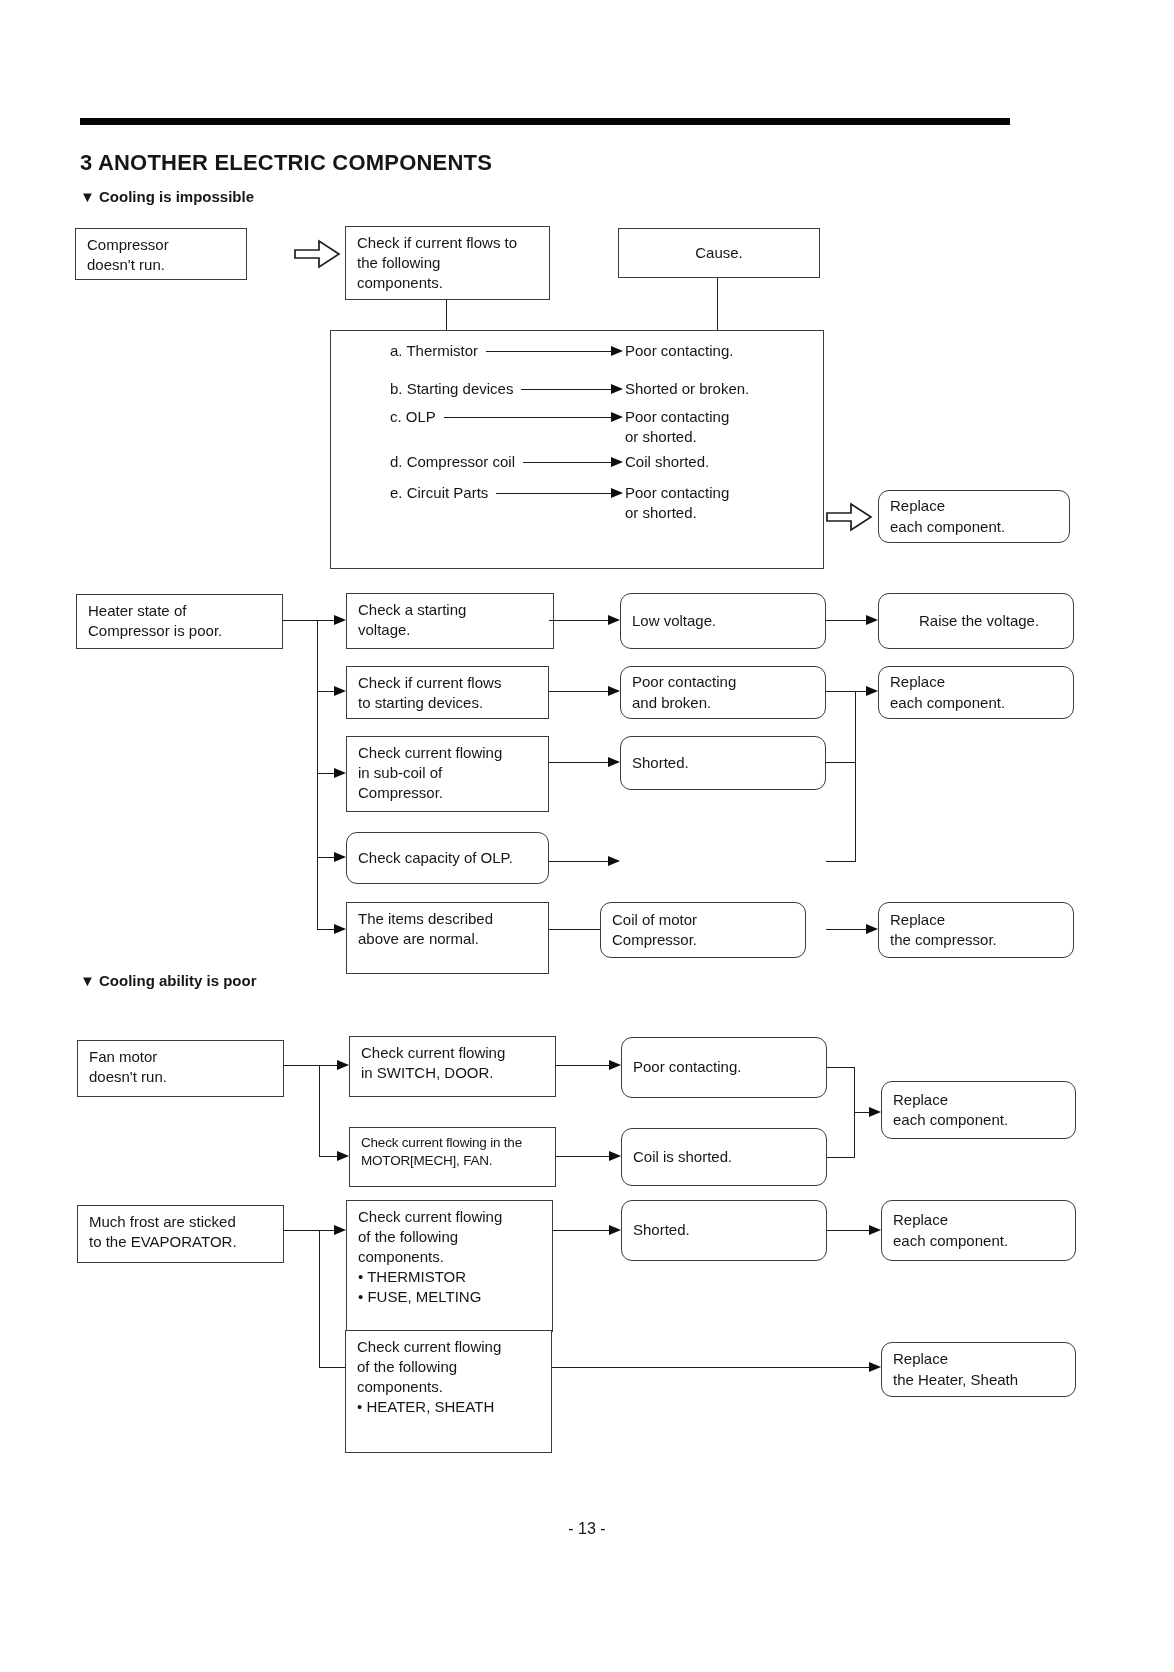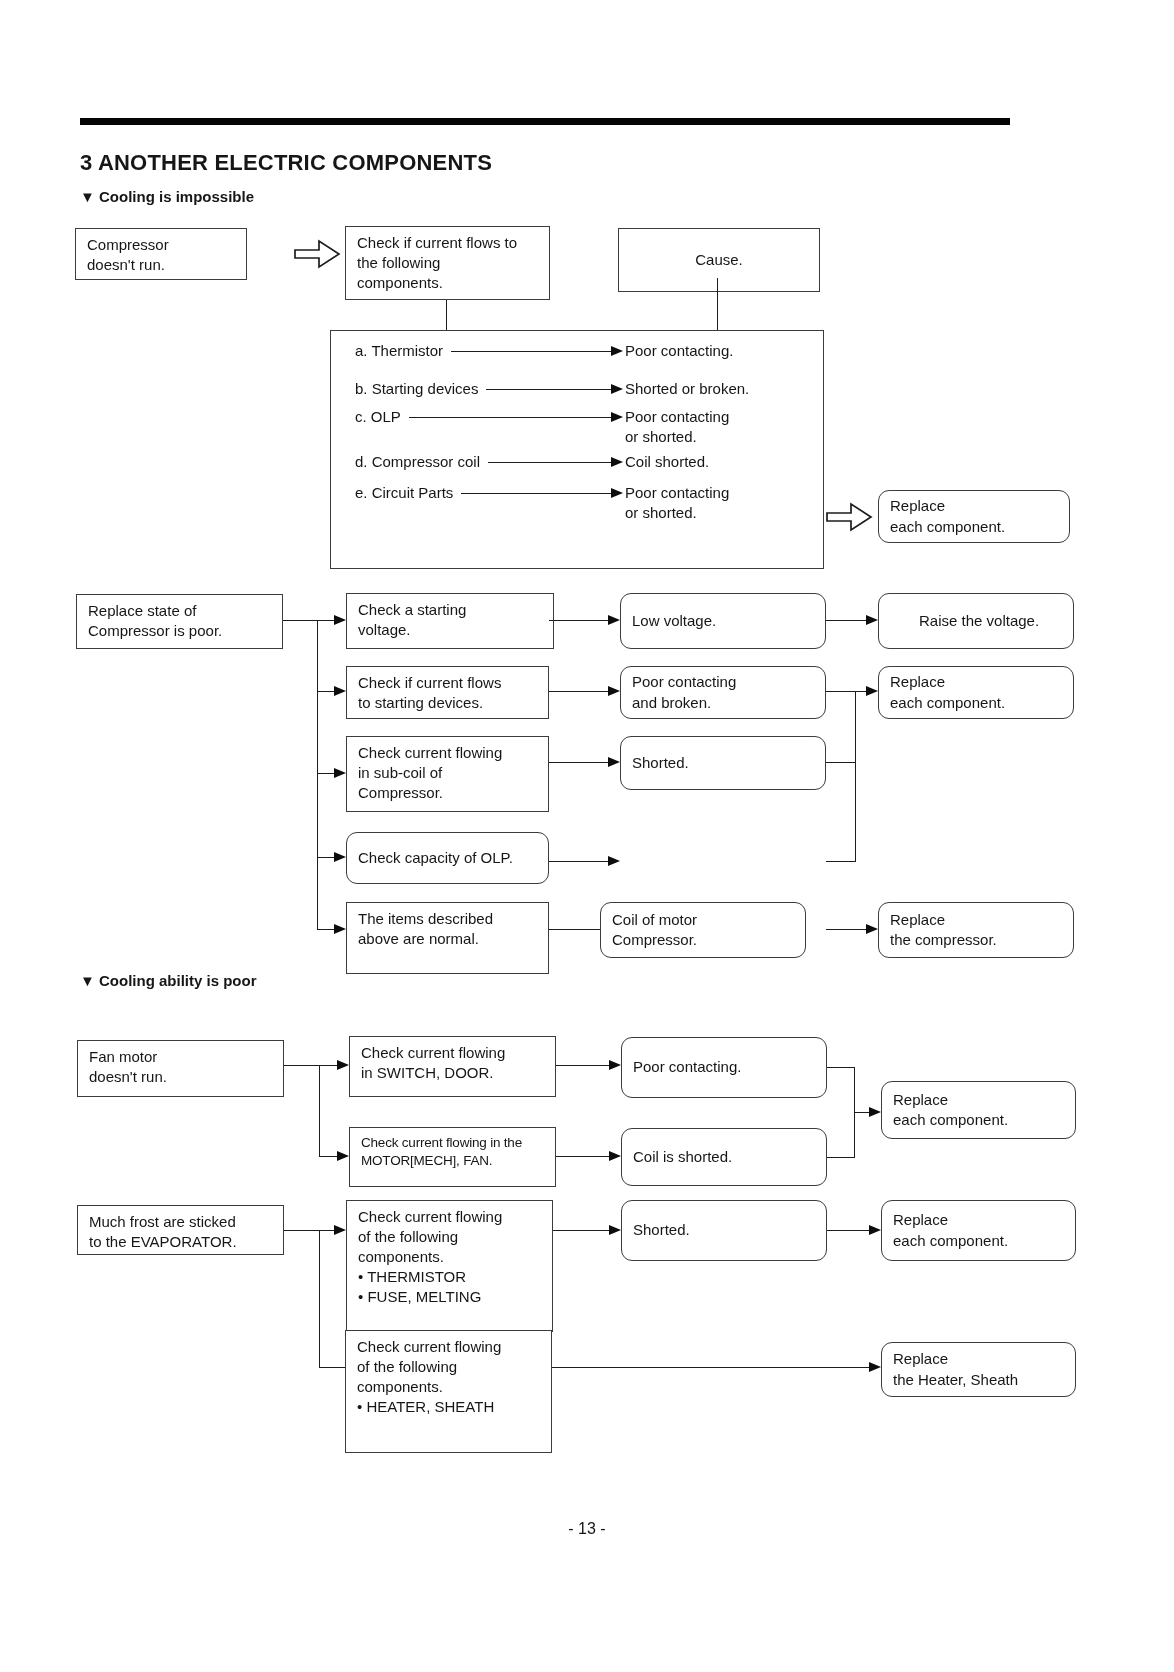--- a/index.html
+++ b/index.html
@@ -13,25 +13,25 @@
   .hl{position:absolute;height:0;border-top:1.7px solid #1d1d1d;}
   .vl{position:absolute;width:0;border-left:1.7px solid #1d1d1d;}
   .tri{position:absolute;width:0;height:0;border-style:solid;
        border-width:5.5px 0 5.5px 12px;border-color:transparent transparent transparent #0d0d0d;}
   .bar{position:absolute;left:80px;top:118px;width:930px;height:7px;background:#050505;}
   .title{position:absolute;left:80px;top:150px;font-size:22px;font-weight:bold;letter-spacing:.2px;}
   .shead{position:absolute;font-size:15px;font-weight:bold;}
   
   .a1{left:75px;top:228px;width:172px;height:52px;}
   .b1{left:345px;top:226px;width:205px;height:74px;}
-  .c1{left:618px;top:228px;width:202px;height:64px;}
+  .c1{left:618px;top:228px;width:202px;height:50px;}
   .bigbox{position:absolute;left:330px;top:330px;width:492px;height:237px;border:1.6px solid #3c3c3c;}
   .lrow{position:absolute;left:24px;right:10px;display:flex;align-items:flex-start;font-size:15px;line-height:1.3;}
   .lr1{top:10px;} .lr2{top:48px;} .lr3{top:76px;} .lr4{top:121px;} .lr5{top:152px;}
-  .llabel{flex:0 0 auto;}
+  .llabel{flex:0 0 auto;margin-left:35px;}
   .lline{flex:1 1 auto;border-top:1.7px solid #1d1d1d;margin:10px 0 0 8px;}
   .lhead{flex:0 0 auto;width:0;height:0;border-style:solid;margin-top:4.5px;
          border-width:5.5px 0 5.5px 12px;border-color:transparent transparent transparent #0d0d0d;}
   .lcause{flex:0 0 188px;white-space:pre-line;padding-left:2px;}
   .d1{left:878px;top:490px;width:192px;height:53px;}
   
   .a2{left:76px;top:594px;width:207px;height:55px;}
   .b2a{left:346px;top:593px;width:208px;height:56px;}
   .b2b{left:346px;top:666px;width:203px;height:53px;}
   .b2c{left:346px;top:736px;width:203px;height:76px;}
@@ -46,21 +46,21 @@
   .d2b{left:878px;top:666px;width:196px;height:53px;}
   .d2e{left:878px;top:902px;width:196px;height:56px;}
   
   .a3{left:77px;top:1040px;width:207px;height:57px;}
   .b3a{left:349px;top:1036px;width:207px;height:61px;}
   .b3b{left:349px;top:1127px;width:207px;height:60px;font-size:13.5px;letter-spacing:-.2px;}
   .c3a{left:621px;top:1037px;width:206px;height:61px;}
   .c3b{left:621px;top:1128px;width:206px;height:58px;}
   .d3{left:881px;top:1081px;width:195px;height:58px;}
   
-  .a4{left:77px;top:1205px;width:207px;height:50px;}
+  .a4{left:77px;top:1205px;width:207px;height:58px;}
   .b4a{left:346px;top:1200px;width:207px;height:132px;}
   .b4b{left:345px;top:1330px;width:207px;height:123px;}
   .c4{left:621px;top:1200px;width:206px;height:61px;}
   .d4a{left:881px;top:1200px;width:195px;height:61px;}
   .d4b{left:881px;top:1342px;width:195px;height:55px;}
   .footer{position:absolute;left:0;top:1520px;width:100%;text-align:center;font-size:16px;}
 </style>
 </head>
 <body>
 
@@ -119,21 +119,21 @@
 or shorted.</span>
     </div>
   </div>
 
   <svg class="abs" style="left:824px;top:500px;" width="50" height="34">
     <polygon points="3,13 27,13 27,4 47,17 27,30 27,21 3,21" fill="#fff" stroke="#1d1d1d" stroke-width="1.7"></polygon>
   </svg>
   <div class="bx d1 vcenter">Replace
 each component.</div>
 
-  <div class="bx a2">Replace state of
+  <div class="bx a2">Heater state of
 Compressor is poor.</div>
 
   <div class="hl" style="left:283px;top:620px;width:52px;"></div>
   <div class="vl" style="left:317px;top:620px;height:310px;"></div>
   <div class="tri" style="left:334px;top:615px;"></div>
   <div class="hl" style="left:317px;top:691px;width:18px;"></div>
   <div class="tri" style="left:334px;top:686px;"></div>
   <div class="hl" style="left:317px;top:773px;width:18px;"></div>
   <div class="tri" style="left:334px;top:768px;"></div>
   <div class="hl" style="left:317px;top:857px;width:18px;"></div>

